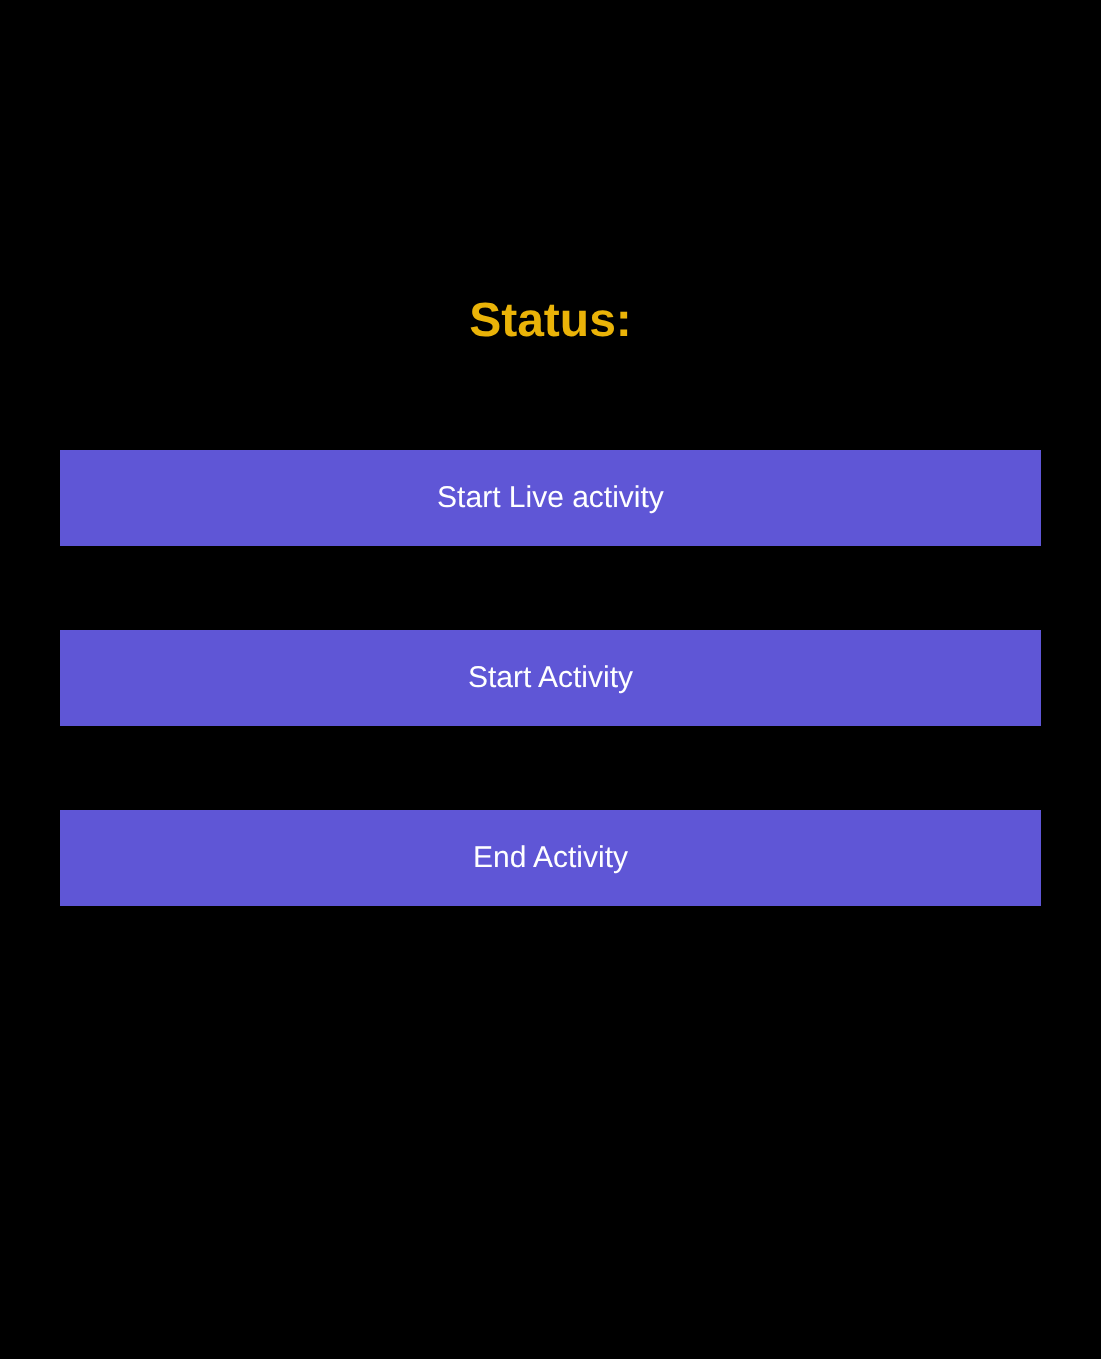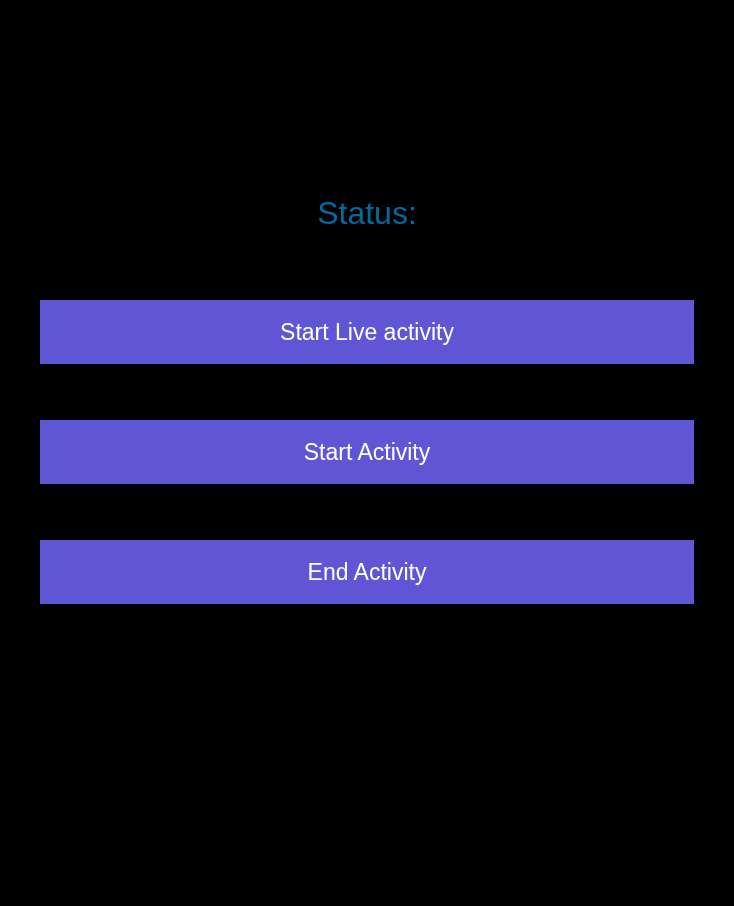--- a/index.html
+++ b/index.html
@@ -11,33 +11,33 @@
       width: 734px;
       height: 906px;
       background-color: #000000;
       font-family: -apple-system, BlinkMacSystemFont, "Segoe UI", Helvetica, Arial, sans-serif;
       display: flex;
       flex-direction: column;
       align-items: center;
       padding: 0 40px;
     }
     .status-label {
-      color: #0369a1;
+      color: #eab308;
       font-size: 32px;
-      font-weight: 400;
+      font-weight: 700;
       margin-top: 195px;
       margin-bottom: 68px;
       text-align: center;
     }
     .button {
       width: 654px;
       height: 64px;
       background-color: #5f56d6;
       color: #ffffff;
-      font-size: 23px;
+      font-size: 20px;
       font-weight: 400;
       border: none;
       cursor: pointer;
       display: flex;
       align-items: center;
       justify-content: center;
       font-family: inherit;
     }
     .button + .button {
       margin-top: 56px;

